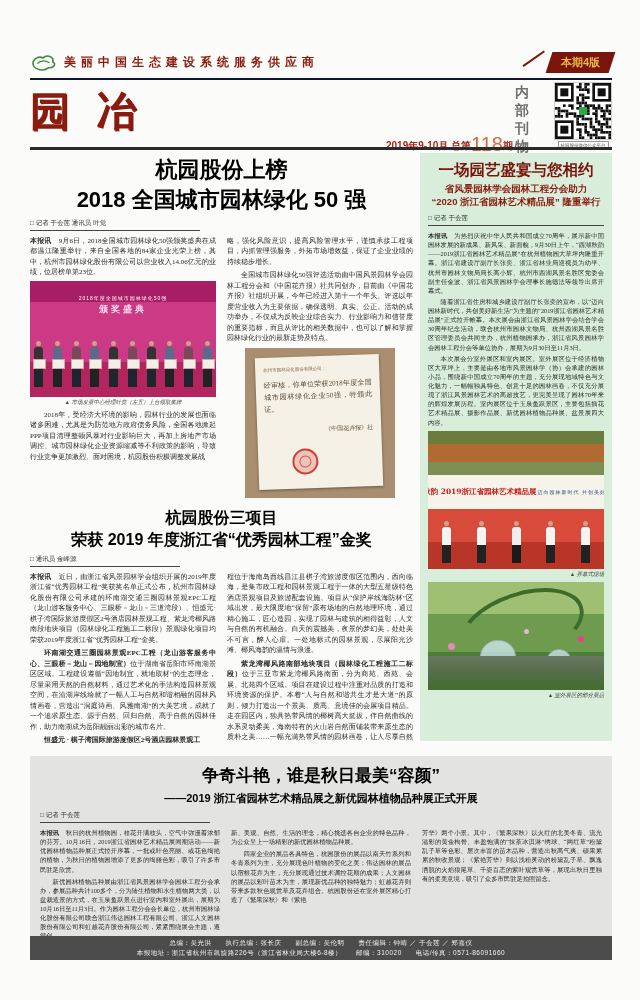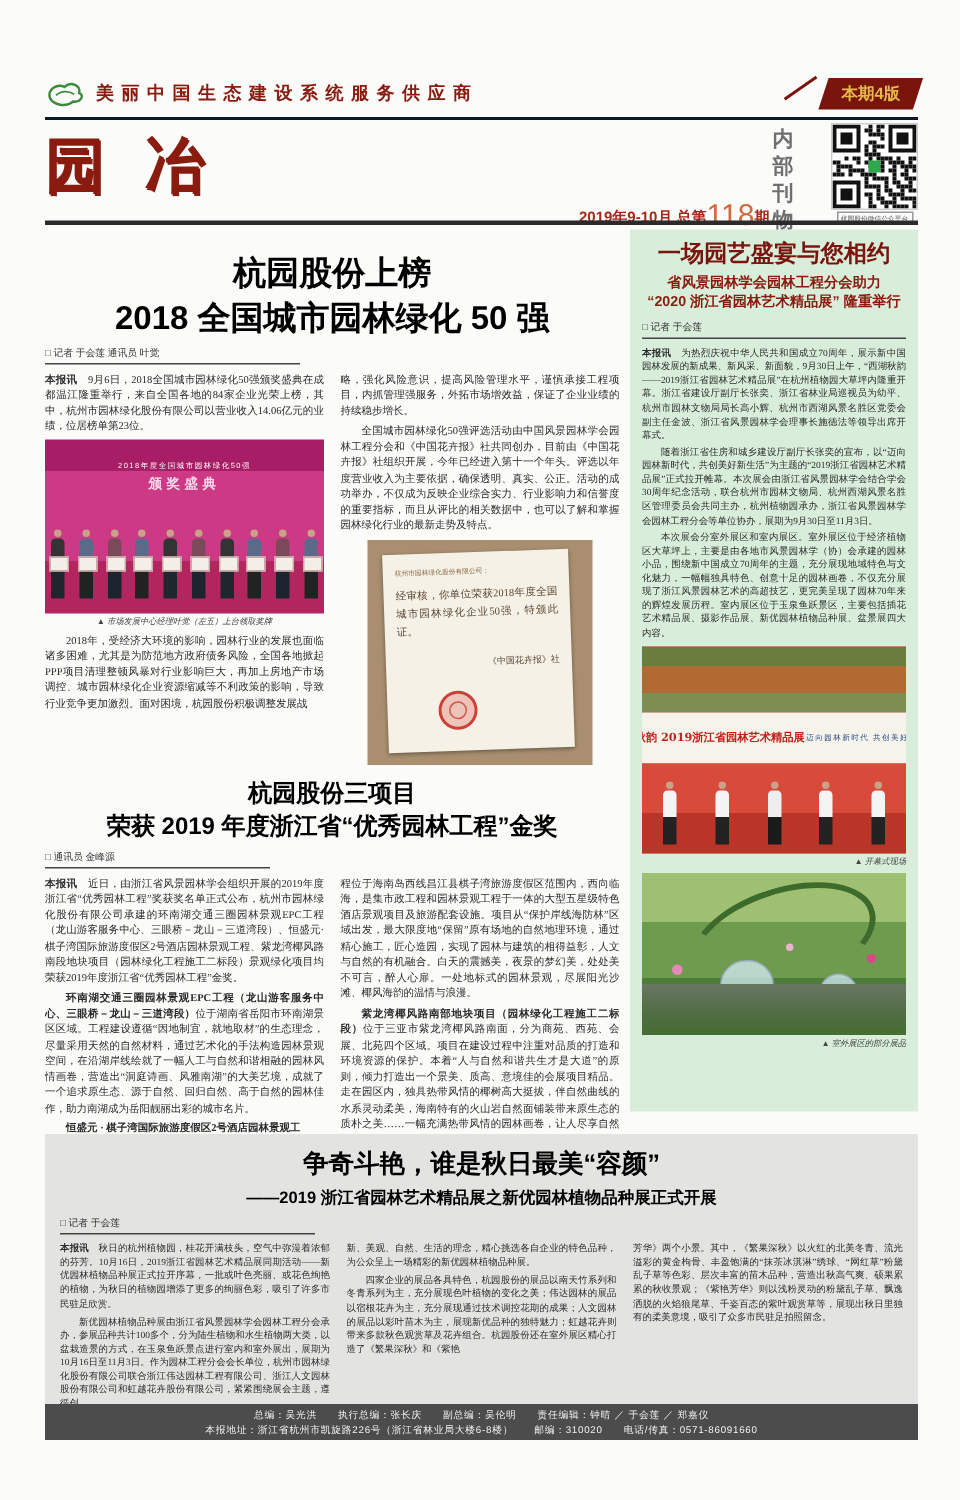--- a/index.html
+++ b/index.html
@@ -30,21 +30,21 @@
   .qr-caption{margin-top:1px;border:1px solid #999;font-size:4.5px;color:#555;padding:1px 2px;white-space:nowrap;}
   .rule{top:147px;left:30px;width:582px;height:3px;background:#2b2b2b;}
   
   .para{font-family:"Liberation Serif",serif;font-size:7px;line-height:1.5;text-align:justify;margin:0 0 3px 0;text-indent:2em;color:#2a2a2a;}
   .noind{text-indent:0;}
   .lede{font-weight:bold;}
   .byline{font-size:6.5px;color:#333;border-bottom:1px solid #444;padding-bottom:2px;margin:5px 0 5px 0;width:170px;}
   .cols{display:flex;gap:11px;}
   .col{flex:1;min-width:0;}
   
-  .main-left{top:153px;left:30px;width:383px;height:590px;overflow:hidden;margin-top:12px;}
+  .main-left{top:153px;left:30px;width:383px;height:590px;overflow:hidden;}
   .h1{font-size:22px;font-weight:bold;text-align:center;line-height:1.2;color:#000;margin-top:4px;}
   .h2{font-size:16px;font-weight:bold;text-align:center;line-height:1.25;color:#000;margin-top:10px;}
   .caption{font-family:"Liberation Serif",serif;font-style:italic;font-size:5.5px;color:#444;text-align:center;margin:2px 0 4px 0;}
   .caption.right{text-align:right;}
   
   .photo-award{position:relative;width:100%;height:116px;background:linear-gradient(#a81e66 0 18%,#cc3a86 18% 70%,#b3255f 70% 100%);overflow:hidden;margin-top:2px;}
   .award-banner{position:absolute;top:14px;left:0;right:0;text-align:center;color:#fff;font-size:5px;letter-spacing:1px;}
   .award-banner b{display:block;font-size:9px;color:#ffd9ec;letter-spacing:3px;margin-top:2px;}
   .people{position:absolute;bottom:10px;left:4px;right:4px;display:flex;justify-content:space-between;}
   .people span{position:relative;width:9px;height:40px;background:linear-gradient(#333 0 55%,#20262e 55% 100%);border-radius:3px 3px 0 0;}
@@ -319,21 +319,21 @@
       </div>
     </div>
   </div>
 
   <div class="h2">杭园股份三项目</div>
   <div class="h2" style="margin-top:2px;">荣获 2019 年度浙江省“优秀园林工程”金奖</div>
   <div class="byline" style="width:150px;">□ 通讯员 金峰源</div>
   <div class="cols">
     <div class="col">
       <p class="para noind"><b class="lede">本报讯</b><span>　近日，由浙江省风景园林学会组织开展的2019年度浙江省“优秀园林工程”奖获奖名单正式公布，杭州市园林绿化股份有限公司承建的环南湖交通三圈园林景观EPC工程（龙山游客服务中心、三眼桥－龙山－三道湾段）、恒盛元·棋子湾国际旅游度假区2号酒店园林景观工程、紫龙湾椰风路南段地块项目（园林绿化工程施工二标段）景观绿化项目均荣获2019年度浙江省“优秀园林工程”金奖。</span></p>
-      <p class="para"><b>环南湖交通三圈园林景观EPC工程（龙山游客服务中心、三眼桥－龙山－三道湾段）</b><span>位于湖南省岳阳市环南湖景区区域。工程建设遵循“因地制宜，就地取材”的生态理念，尽量采用天然的自然材料，通过艺术化的手法构造园林景观空间，在沿湖岸线绘就了一幅人工与自然和谐相融的园林风情画卷，营造出“洞庭诗画、风雅南湖”的大美艺境，成就了一个追求原生态、源于自然、回归自然、高于自然的园林佳作，助力南湖成为岳阳靓丽出彩的城市名片。</span></p>
+      <p class="para"><b>环南湖交通三圈园林景观EPC工程（龙山游客服务中心、三眼桥－龙山－因地制宜）</b><span>位于湖南省岳阳市环南湖景区区域。工程建设遵循“因地制宜，就地取材”的生态理念，尽量采用天然的自然材料，通过艺术化的手法构造园林景观空间，在沿湖岸线绘就了一幅人工与自然和谐相融的园林风情画卷，营造出“洞庭诗画、风雅南湖”的大美艺境，成就了一个追求原生态、源于自然、回归自然、高于自然的园林佳作，助力南湖成为岳阳靓丽出彩的城市名片。</span></p>
       <p class="para"><b>恒盛元 · 棋子湾国际旅游度假区2号酒店园林景观工</b></p>
     </div>
     <div class="col">
       <p class="para noind">程位于海南岛西线昌江县棋子湾旅游度假区范围内，西向临海，是集市政工程和园林景观工程于一体的大型五星级特色酒店景观项目及旅游配套设施。项目从“保护岸线海防林”区域出发，最大限度地“保留”原有场地的自然地理环境，通过精心施工，匠心造园，实现了园林与建筑的相得益彰，人文与自然的有机融合。白天的震撼美，夜景的梦幻美，处处美不可言，醉人心扉。一处地标式的园林景观，尽展阳光沙滩、椰风海韵的温情与浪漫。</p>
       <p class="para"><b>紫龙湾椰风路南部地块项目（园林绿化工程施工二标段）</b><span>位于三亚市紫龙湾椰风路南面，分为商苑、西苑、会展、北苑四个区域。项目在建设过程中注重对品质的打造和环境资源的保护。本着“人与自然和谐共生才是大道”的原则，倾力打造出一个景美、质高、意境佳的会展项目精品。走在园区内，独具热带风情的椰树高大挺拔，伴自然曲线的水系灵动柔美，海南特有的火山岩自然面铺装带来原生态的质朴之美……一幅充满热带风情的园林画卷，让人尽享自然美景。</span></p>
     </div>
   </div>
 </div>
 
 <div class="abs right-col">

